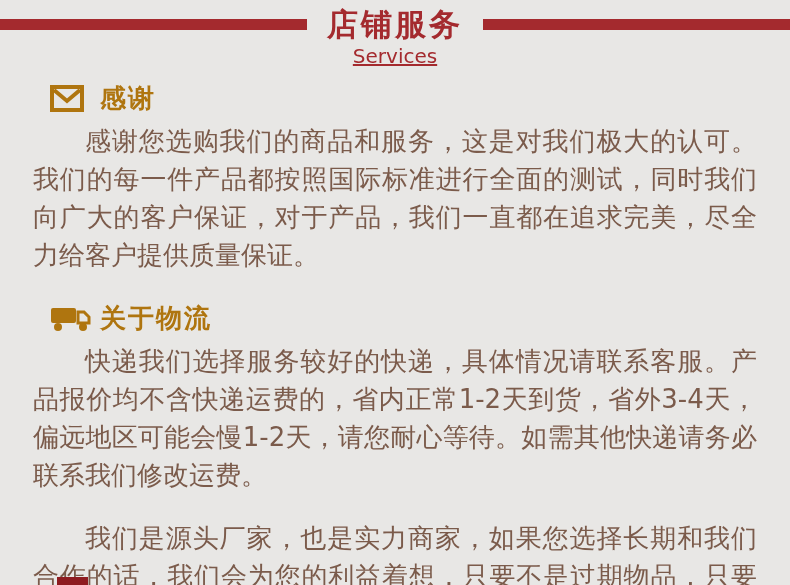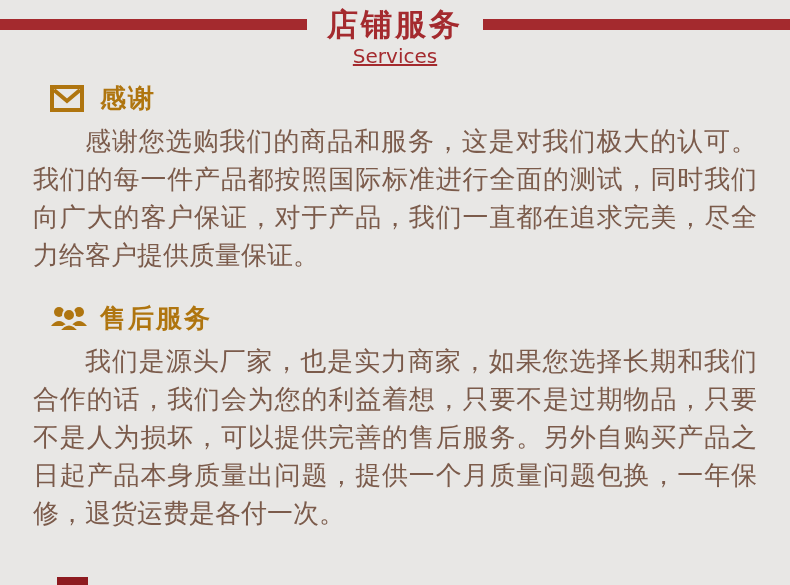--- a/index.html
+++ b/index.html
@@ -91,32 +91,31 @@
         <rect x="2" y="2" width="30" height="23" fill="none" stroke="#AF750F" stroke-width="4"></rect>
         <polyline points="4,5 17,16 30,5" fill="none" stroke="#AF750F" stroke-width="4"></polyline>
       </svg>
     </span>
     <span class="sec-title">感谢</span>
   </div>
   <div class="sec-body">感谢您选购我们的商品和服务，这是对我们极大的认可。我们的每一件产品都按照国际标准进行全面的测试，同时我们向广大的客户保证，对于产品，我们一直都在追求完美，尽全力给客户提供质量保证。</div>
 </div>
 
 <div class="section logistics">
+  <div class="sec-head">
+    <span class="sec-icon">
+      <svg width="42" height="30" viewBox="0 0 42 30">
+        <rect x="1" y="5" width="25" height="15" rx="2" fill="#AF750F"></rect>
+        <path d="M28 9 h6 l5 5 v6 h-11 z" fill="none" stroke="#AF750F" stroke-width="3"></path>
+        <circle cx="8" cy="24" r="4" fill="#AF750F"></circle>
+        <circle cx="33" cy="24" r="4" fill="#AF750F"></circle>
+      </svg>
+    </span>
+    <span class="sec-title">关于物流</span>
+  </div>
+  <div class="sec-body">快递我们选择服务较好的快递，具体情况请联系客服。产品报价均不含快递运费的，省内正常1-2天到货，省外3-4天，偏远地区可能会慢1-2天，请您耐心等待。如需其他快递请务必联系我们修改运费。</div>
 </div>
 
 <div class="section aftersales">
-  <div class="sec-head">
-    <span class="sec-icon">
-      <svg width="38" height="28" viewBox="0 0 38 28">
-        <circle cx="9" cy="8" r="5" fill="#AF750F"></circle>
-        <circle cx="29" cy="8" r="5" fill="#AF750F"></circle>
-        <path d="M1 22 q8 -10 16 0 z" fill="#AF750F"></path>
-        <path d="M21 22 q8 -10 16 0 z" fill="#AF750F"></path>
-        <circle cx="19" cy="11" r="6" fill="#AF750F" stroke="#E8E7E5" stroke-width="2"></circle>
-        <path d="M9 27 q10 -13 20 0 z" fill="#AF750F" stroke="#E8E7E5" stroke-width="2"></path>
-      </svg>
-    </span>
-    <span class="sec-title">售后服务</span>
-  </div>
   <div class="sec-body">我们是源头厂家，也是实力商家，如果您选择长期和我们合作的话，我们会为您的利益着想，只要不是过期物品，只要不是人为损坏，可以提供完善的售后服务。另外自购买产品之日起产品本身质量出问题，提供一个月质量问题包换，一年保修，退货运费是各付一次。</div>
 </div>
 
 <div class="next-section-bar"></div>
 
 </body></html>

